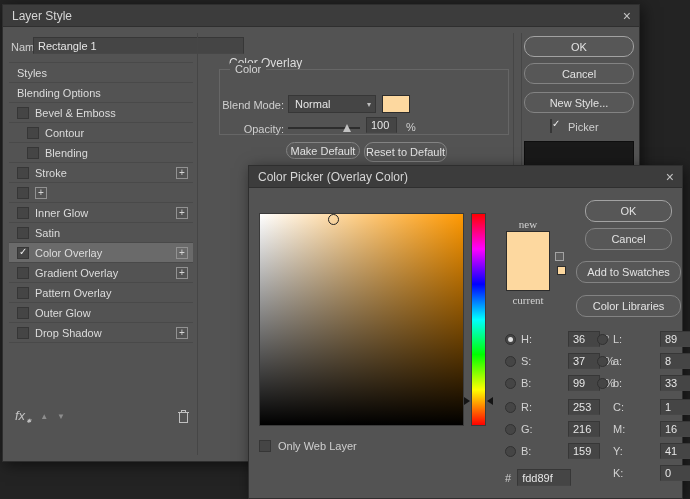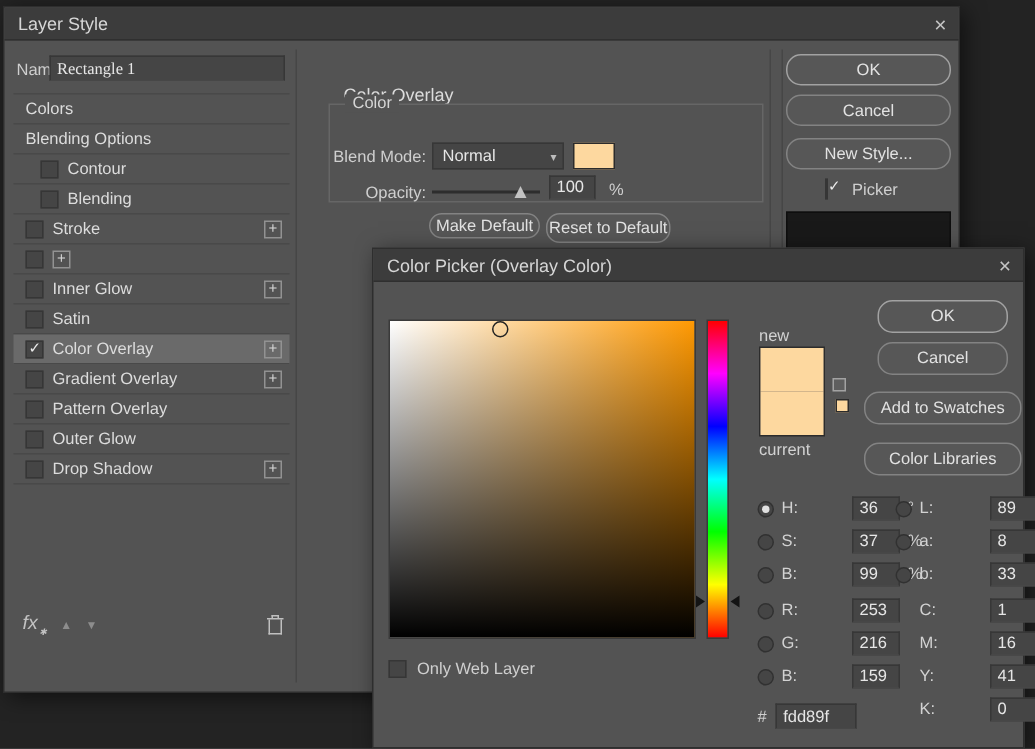--- a/index.html
+++ b/index.html
@@ -60,21 +60,21 @@
   }
   .cbx.checked::after {
     content: '\2713';
     position: absolute; left: 1px; top: -2px;
     font-size: 10px; color: #ececec;
   }
 
   
   .ls { left: 2px; top: 4px; width: 638px; height: 458px; }
   .ls .name-label { left: 8px; top: 36px; }
-  .ls .name-input { left: 30px; top: 32px; width: 157px; height: 17px; font-family: Liberation Serif, serif; }
+  .ls .name-input { left: 30px; top: 32px; width: 211px; height: 17px; }
 
   .styles-list { left: 6px; top: 57px; width: 184px; border-top: 1px solid #494949; }
   .ls-row {
     display: flex; align-items: center;
     height: 20px; padding: 0 5px 0 8px; gap: 6px;
     border-bottom: 1px solid #494949;
     color: #dcdcdc;
     cursor: default;
   }
   .ls-row.indent { padding-left: 18px; }
@@ -163,21 +163,21 @@
   .hue-arrow-l {
     left: 215px; top: 231px; width: 0; height: 0;
     border-top: 4px solid transparent; border-bottom: 4px solid transparent;
     border-left: 6px solid #141414;
   }
   .hue-arrow-r {
     left: 238px; top: 231px; width: 0; height: 0;
     border-top: 4px solid transparent; border-bottom: 4px solid transparent;
     border-right: 6px solid #141414;
   }
-  .nc-label { width: 44px; color: #d2d2d2; }
+  .nc-label { width: 44px; text-align: center; color: #d2d2d2; font-family: Liberation Serif, serif; }
   .nc-swatches { left: 257px; top: 65px; width: 44px; height: 60px; border: 1px solid #2c2c2c; }
   .nc-swatches .half { width: 100%; height: 50%; }
   .gamut-cube { left: 306px; top: 86px; width: 9px; height: 9px; border: 1px solid #a2a2a2; background: #5e5e5e; }
   .gamut-swatch { left: 308px; top: 100px; width: 9px; height: 9px; border: 1px solid #2c2c2c; }
 
   .cp-ok     { left: 336px; top: 34px;  width: 87px; height: 22px; }
   .cp-cancel { left: 336px; top: 62px;  width: 87px; height: 22px; }
   .cp-addsw  { left: 327px; top: 95px;  width: 105px; height: 22px; }
   .cp-libs   { left: 327px; top: 129px; width: 105px; height: 22px; }
 
@@ -209,24 +209,28 @@
     <span>Layer Style</span>
     <span class="close">×</span>
   </header>
 
   <span class="abs lab name-label">Name:</span>
   <input class="abs field name-input" value="Rectangle 1" style="">
 
   
   <div class="abs styles-list">
     <div class="ls-row">
-      <span class="lbl">Colors</span>
+      <span class="lbl">Styles</span>
     </div>
     <div class="ls-row">
       <span class="lbl">Blending Options</span>
+    </div>
+    <div class="ls-row">
+      <span class="cbx"></span>
+      <span class="lbl">Bevel &amp; Emboss</span>
     </div>
     <div class="ls-row indent">
       <span class="cbx"></span>
       <span class="lbl">Contour</span>
     </div>
     <div class="ls-row indent">
       <span class="cbx"></span>
       <span class="lbl">Blending</span>
     </div>
     <div class="ls-row">

